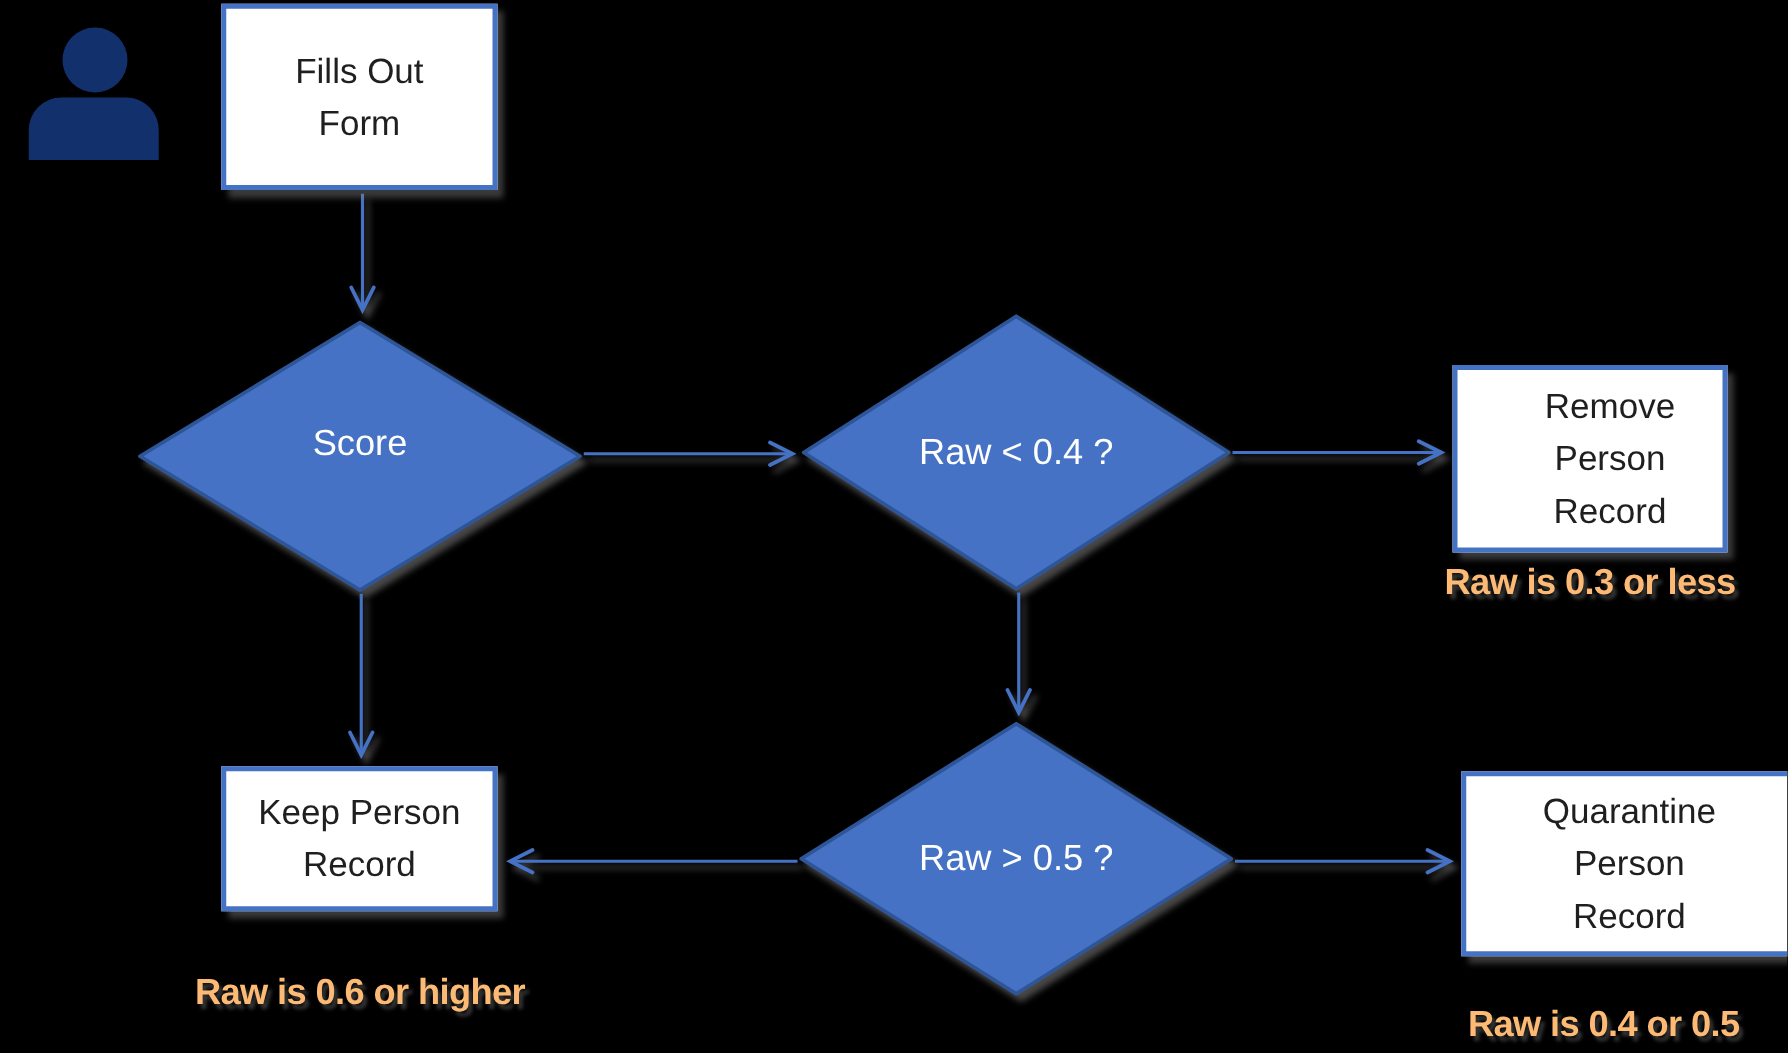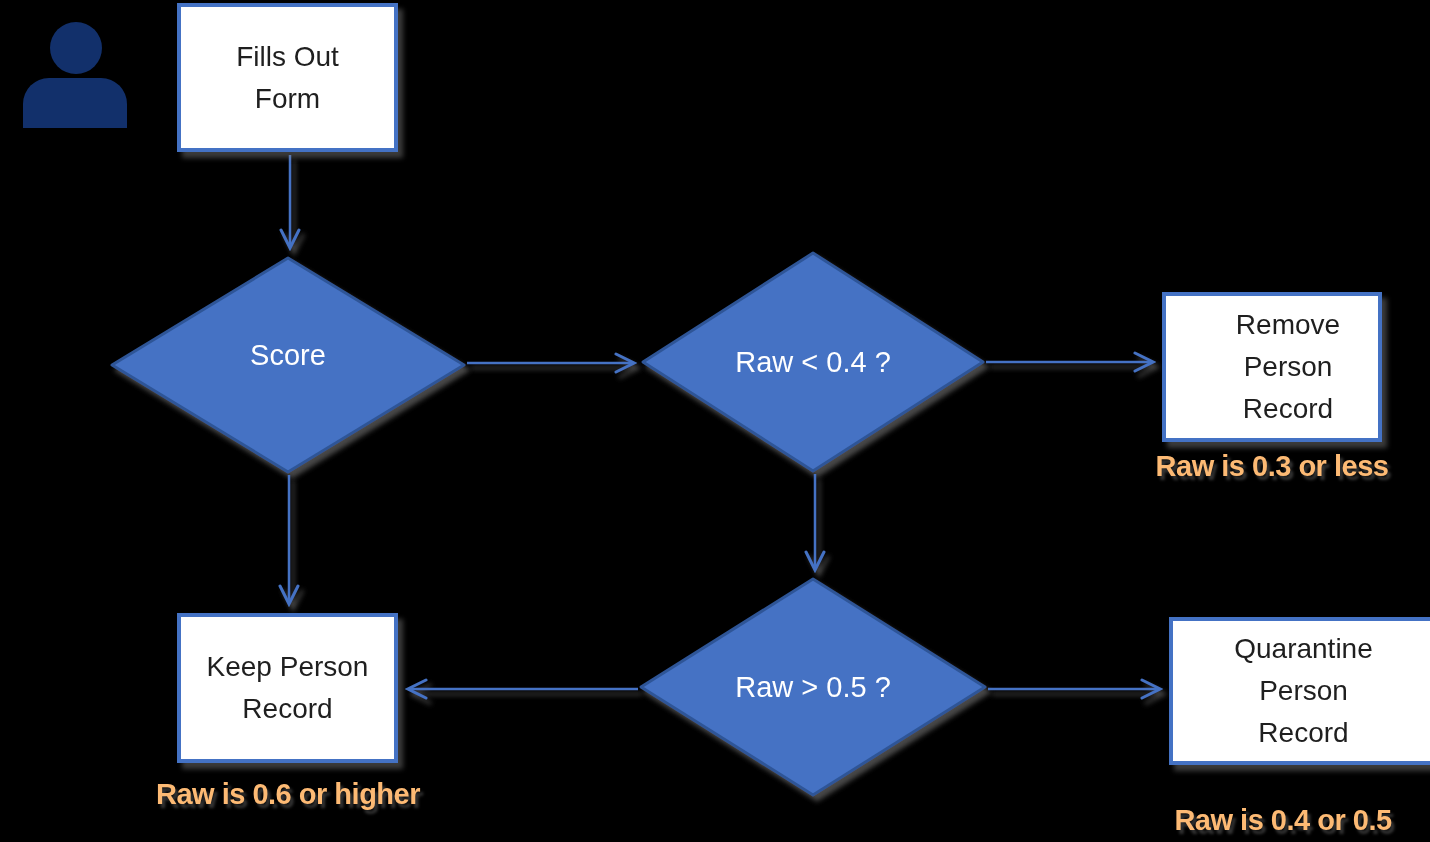--- a/index.html
+++ b/index.html
@@ -61,21 +61,21 @@
     justify-content: center;
     text-align: center;
     color: #1F1F1F;
     font-size: 28px;
     line-height: 42px;
     box-shadow: 5px 6px 5px rgba(130,130,130,0.45);
   }
   .box span { display: block; }
   #box-start      { left: 177px;  top: 3px;   width: 221px; height: 149px; }
   #box-remove     { left: 1162px; top: 292px; width: 220px; height: 150px; padding-left: 32px; }
-  #box-keep       { left: 177px;  top: 613px; width: 221px; height: 150px; }
+  #box-keep       { left: 177px;  top: 613px; width: 221px; height: 116px; }
   #box-quarantine { left: 1169px; top: 617px; width: 269px; height: 148px; }
   
   .diamond-label {
     position: absolute;
     color: #FFFFFF;
     font-size: 29px;
     line-height: 43px;
     text-align: center;
   }
   .diamond-label span { display: block; }

